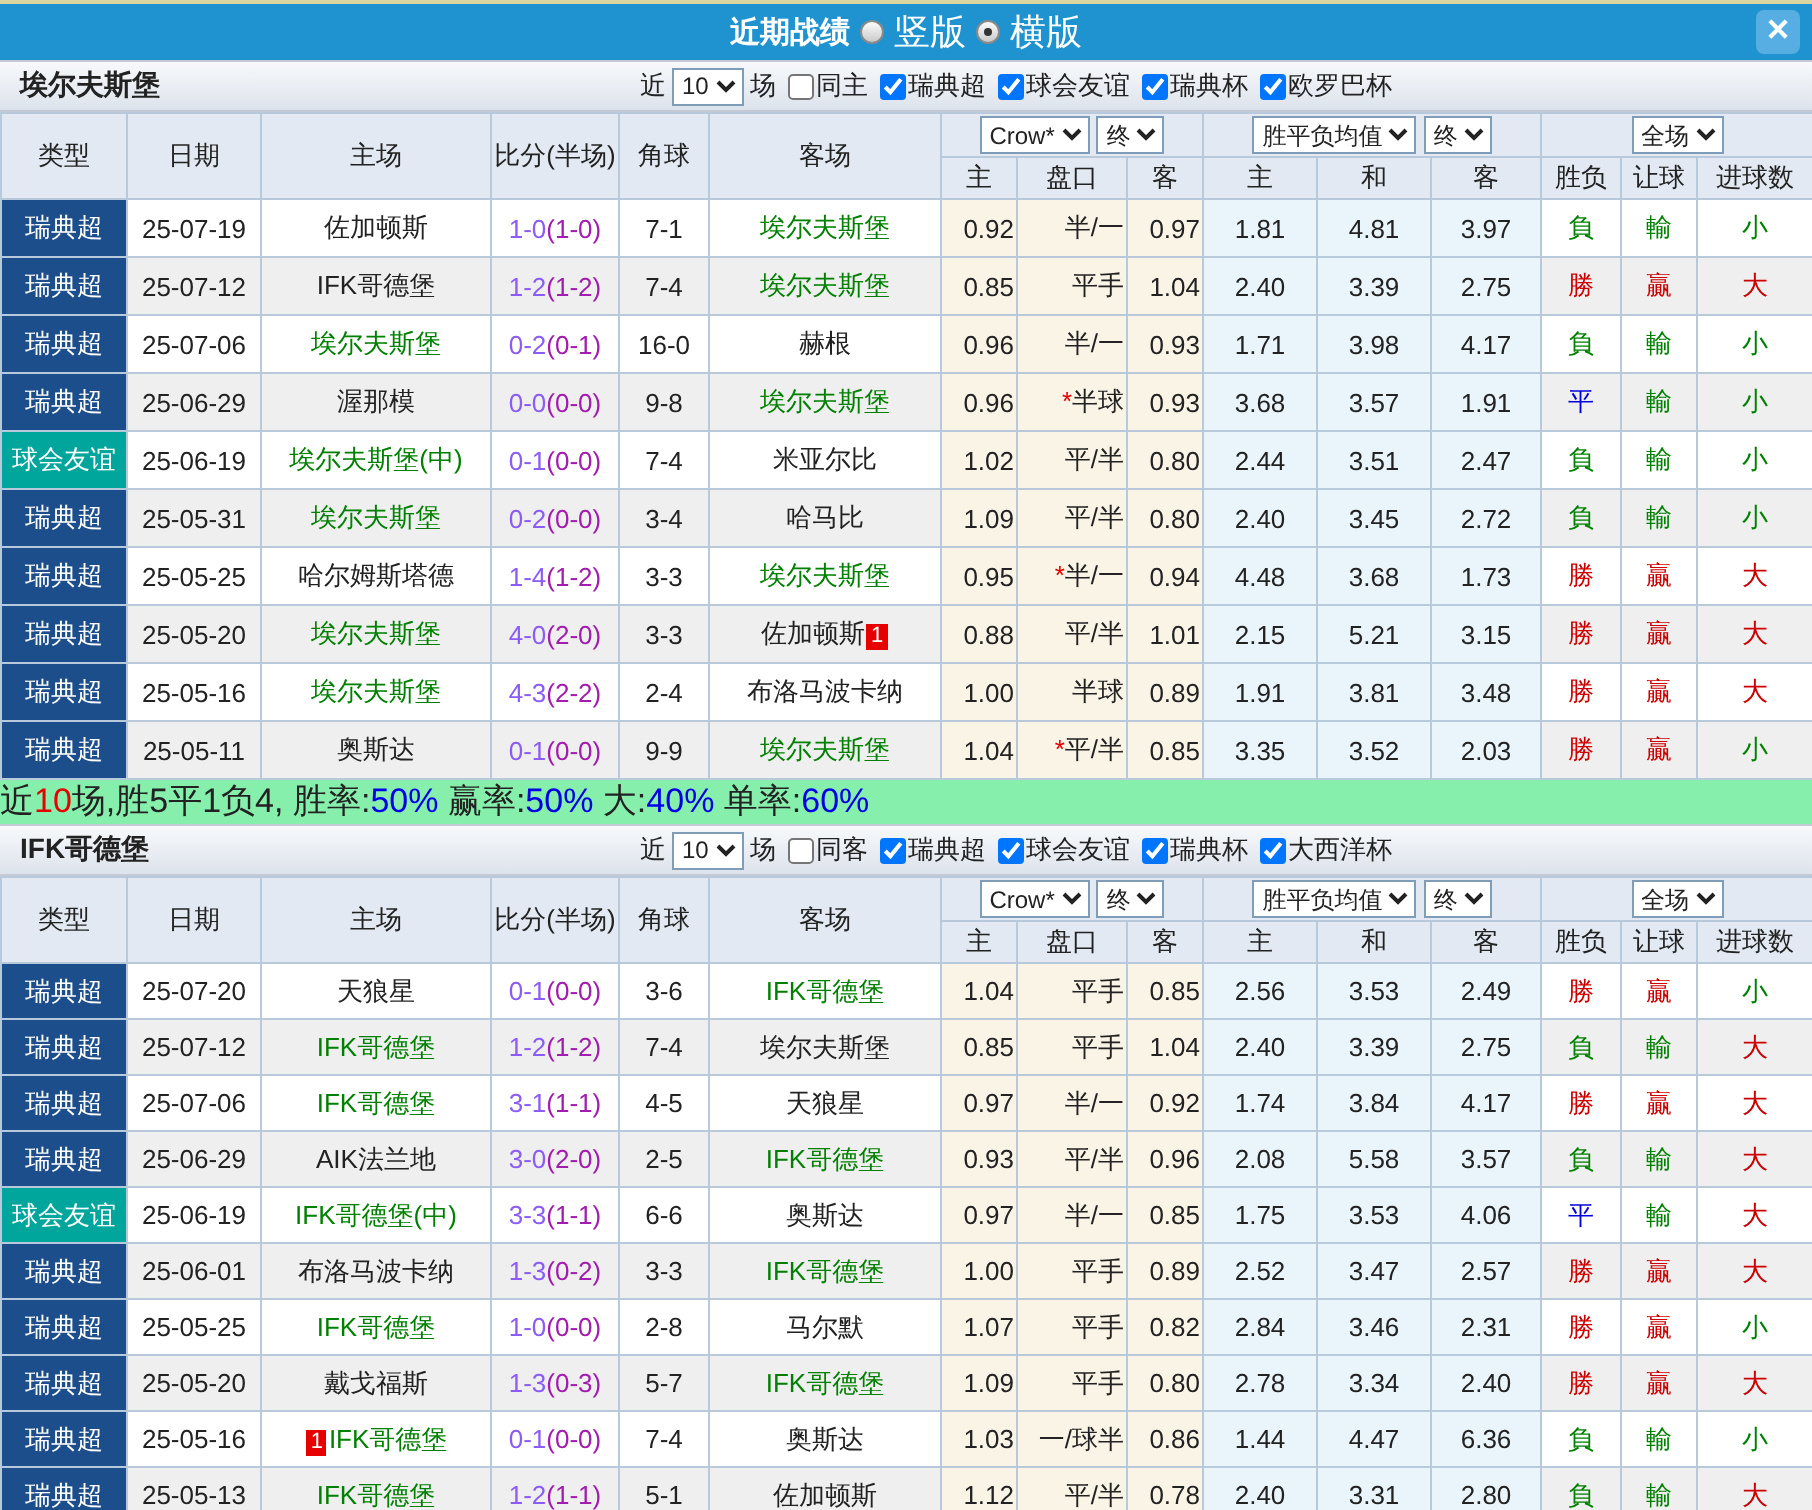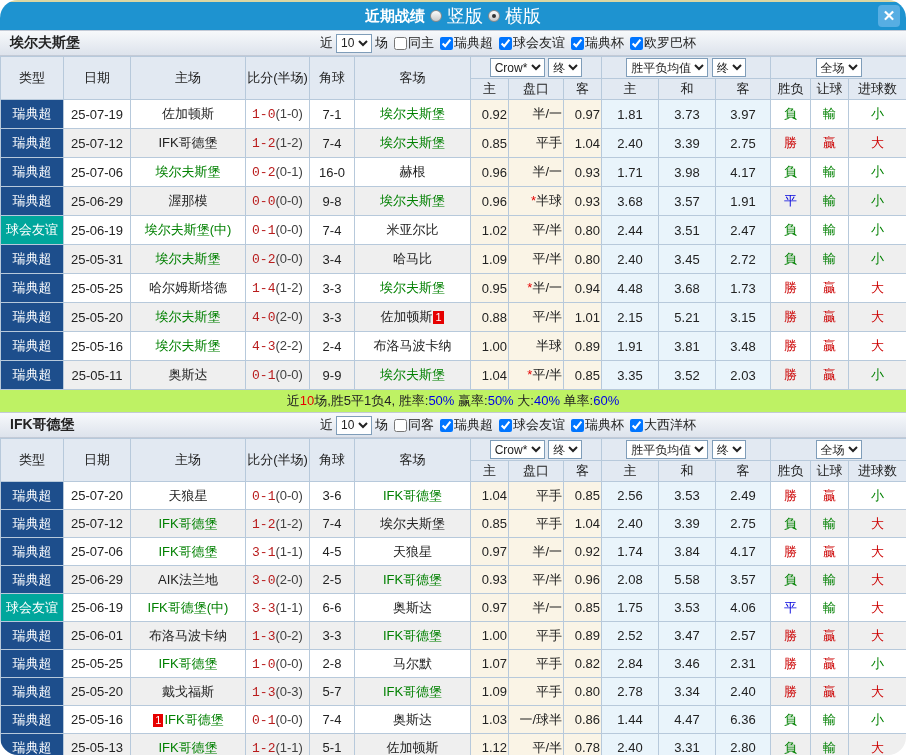--- a/index.html
+++ b/index.html
@@ -1,18 +1,18 @@
 <!DOCTYPE html>
 <html><head>
 <meta charset="utf-8">
 <style>
   * { box-sizing: border-box; }
   html,body { margin:0; padding:0; }
   body { width:906px; font-family:"Liberation Sans", sans-serif; background:#fff; }
-  .app { width:906px; height:755px; overflow:hidden; background:#fff;border-radius:18px; }
+  .app { width:906px; height:755px; overflow:hidden; background:#fff; }
 
   .top-strip { height:2px; background:#dcd6a2; }
   .titlebar { height:28px; background:#1e93d0; position:relative; display:flex; align-items:center; justify-content:center; }
   .title-group { display:flex; align-items:center; gap:5px; color:#fff; }
   .title { font-weight:bold; font-size:15px; }
   .radio { display:inline-block; width:12px; height:12px; border-radius:50%; background:linear-gradient(#fdfdfd,#c9c9c9); border:1px solid #8a8a8a; position:relative; cursor:pointer; }
   .radio.on::after { content:""; position:absolute; left:3px; top:3px; width:4px; height:4px; border-radius:50%; background:#333; }
   .radio-label { font-size:18px; }
   .close-btn { position:absolute; right:6px; top:3px; width:22px; height:22px; background:#57aee3; border-radius:4px; color:#fff; font-size:15px; font-weight:bold; text-align:center; line-height:22px; cursor:pointer; }
 
@@ -31,26 +31,26 @@
   tbody td { font-size:13px; color:#222; background:#fff; padding:0 1px; }
   .tbl-a tbody tr { height:29px; }
   .tbl-b tbody tr { height:28px; }
   tbody tr:nth-child(even) td { background:#efefef; }
   td.lg-sc { background:#1d4e8c !important; color:#fff; }
   td.lg-fr { background:#00a69c !important; color:#fff; }
   td.crow { background:#faf4e6 !important;text-align:right; }
   td.avg { background:#e9f4fb !important; }
   .team-green { color:#008000; }
   .team-dark { color:#222; }
-  .ft { color:#b91c1c;font-family:Liberation Mono, monospace; }
-  .ht { color:#404040; }
+  .ft { color:#8b5cf6; }
+  .ht { color:#a21caf; }
   .badge { display:inline-block; background:#e60000; color:#fff; font-size:11px; line-height:13px; padding:0 2px; margin:0 1px; }
   .star { color:#e60000; }
   .c-r { color:#cc0000; } .c-g { color:#008000; } .c-b { color:#0000dd; }
-  .summary { height:22px; line-height:22px; text-align:center; font-size:13px; background:#bef264; }
+  .summary { height:22px; line-height:22px; font-size:17px; background:#86efac; }
   .summary .c-k { color:#222; }
   .summary .c-r { color:#e60000; }
   .summary .c-b { color:#0000e6; }
 </style>
 </head>
 <body>
 
 <div class="app">
   <div class="top-strip"></div>
 
@@ -139,21 +139,21 @@
           <td class="lg-sc">瑞典超</td>
           <td>25-07-19</td>
           <td><span class="team-dark">佐加顿斯</span></td>
           <td><span class="ft">1-0</span><span class="ht">(1-0)</span></td>
           <td>7-1</td>
           <td><span class="team-green">埃尔夫斯堡</span></td>
           <td class="crow">0.92</td>
           <td class="crow"><span>半/一</span></td>
           <td class="crow">0.97</td>
           <td class="avg">1.81</td>
-          <td class="avg">3.73</td>
+          <td class="avg">4.81</td>
           <td class="avg">3.97</td>
           <td class="c-g">負</td>
           <td class="c-g">輸</td>
           <td class="c-g">小</td>
         </tr>
         <tr>
           <td class="lg-sc">瑞典超</td>
           <td>25-07-12</td>
           <td><span class="team-dark">IFK哥德堡</span></td>
           <td><span class="ft">1-2</span><span class="ht">(1-2)</span></td>

